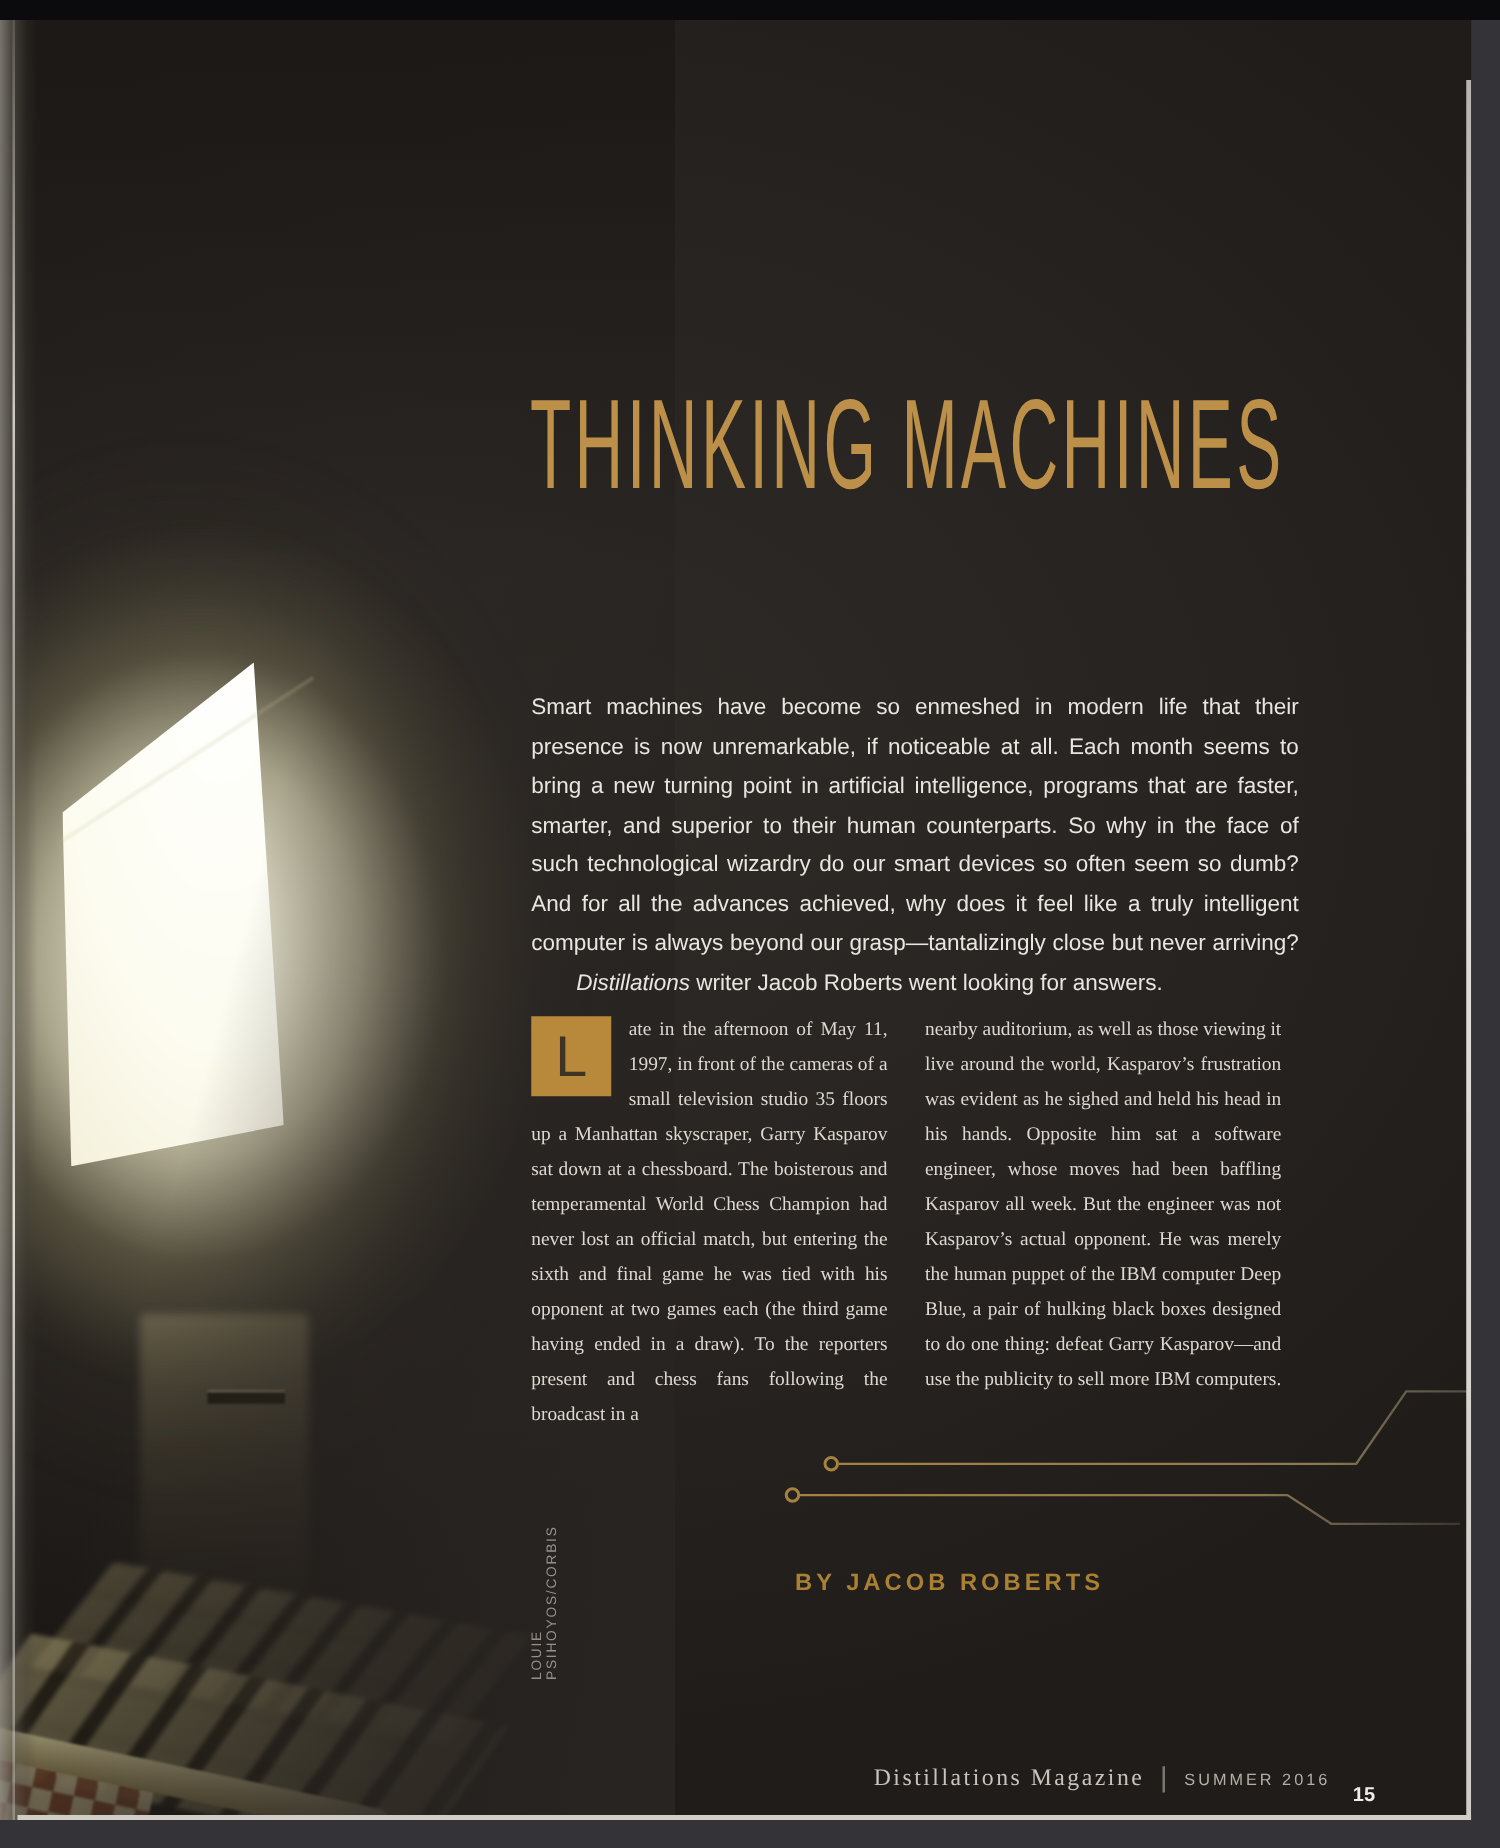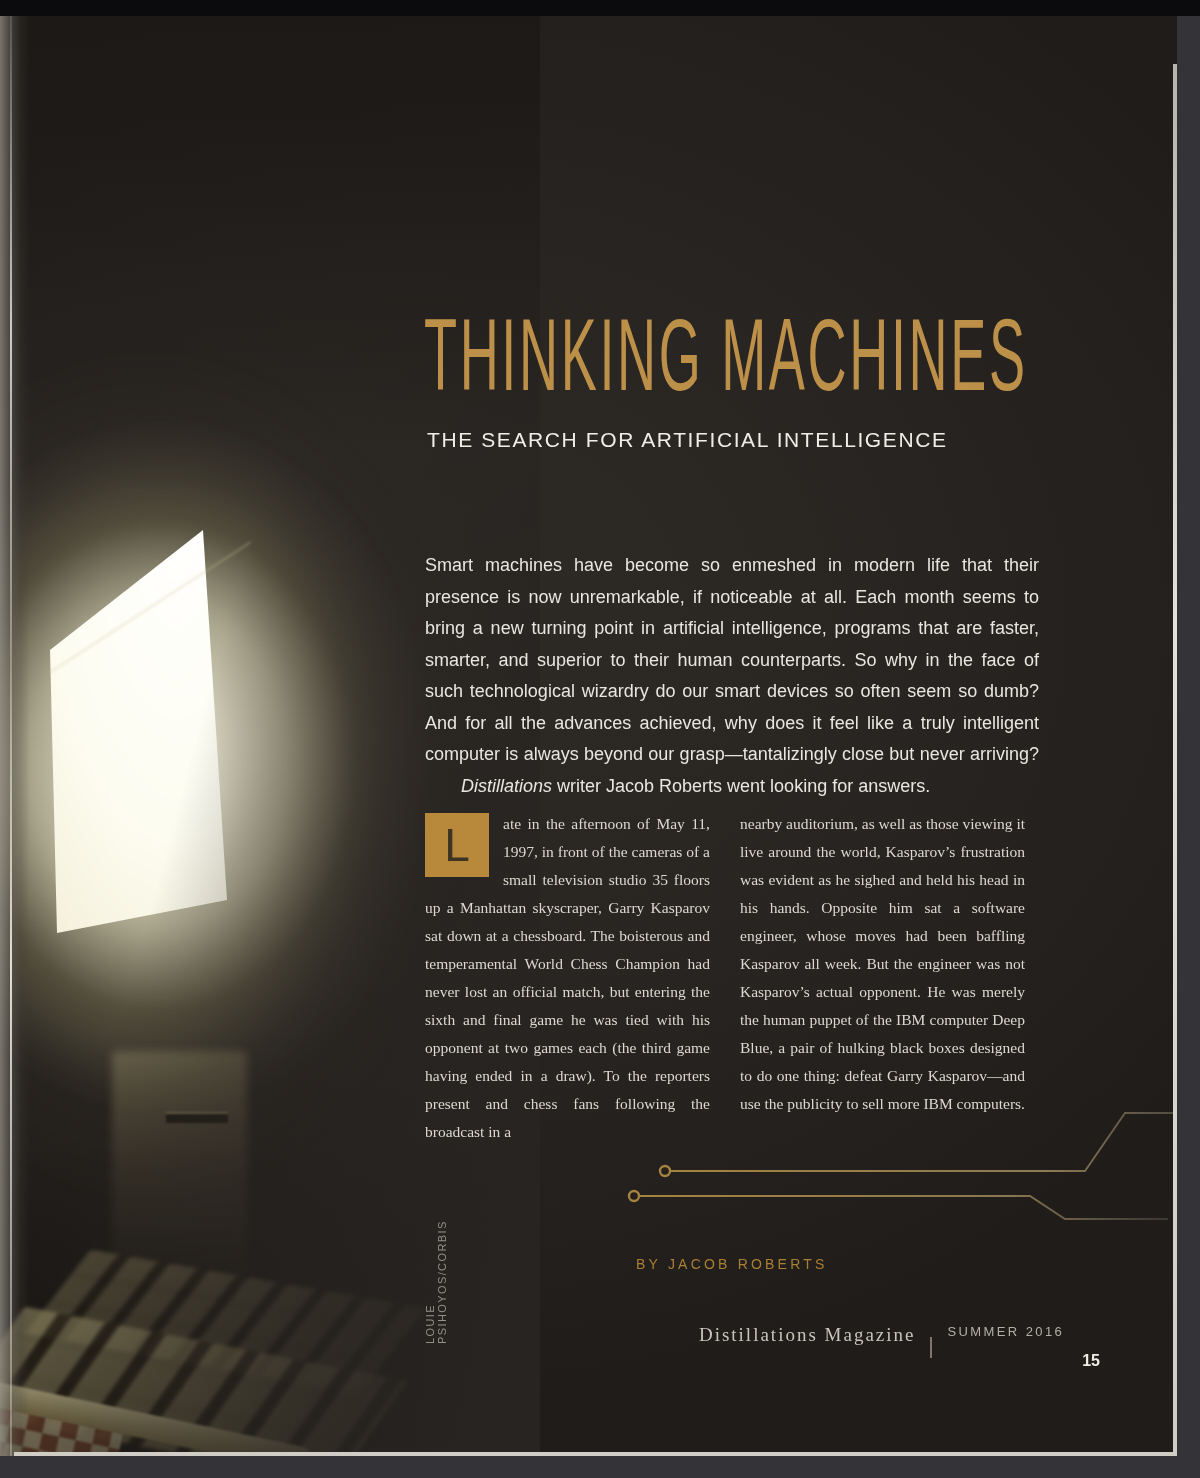--- a/index.html
+++ b/index.html
@@ -80,26 +80,26 @@
     font-size:18px;line-height:31.5px;color:#e9e6e0;text-align:justify;font-weight:400;}
   .intro .ital{font-style:italic;margin-left:36px;}
   .columns{position:absolute;left:425px;top:794px;width:600px;z-index:10;display:flex;gap:30px;
     font-family:"Liberation Serif",serif;font-size:15.5px;line-height:28px;color:#ddd9d1;text-align:justify;}
   .col{width:285px;}
   .dropcap-box{float:left;width:64px;height:64px;margin:3px 14px 6px 0;background:#b8883b;
     display:flex;align-items:center;justify-content:center;}
   .dropcap-letter{font-family:"Liberation Sans",sans-serif;font-size:46px;font-weight:300;
     color:#3e3424;line-height:1;}
   .byline{position:absolute;left:636px;top:1240px;z-index:10;
-    font-size:14px;letter-spacing:3.2px;color:#aa8034;font-weight:400;}
+    font-size:19px;letter-spacing:3.2px;color:#aa8034;font-weight:700;}
   .photo-credit{position:absolute;left:424px;top:1168px;height:160px;z-index:12;
     writing-mode:vertical-rl;transform:rotate(180deg);
     font-size:11px;letter-spacing:1.4px;color:#95918a;}
   .circuit{position:absolute;left:620px;top:1085px;z-index:8;}
-  .footer{position:absolute;right:77px;top:1308px;z-index:10;display:flex;align-items:flex-start;}
+  .footer{position:absolute;right:77px;top:1384px;z-index:10;display:flex;align-items:center;}
   .footer-magazine{font-family:"Liberation Serif",serif;font-size:19px;letter-spacing:2px;color:#c8c4bc;}
   .footer-sep{align-self:center;width:2px;height:21px;background:#7b776f;margin:0 15px;}
   .footer-issue{font-size:13px;letter-spacing:2.4px;color:#b3afa7;}
   .footer-page-number{font-size:16px;font-weight:700;color:#efece7;margin-left:18px;margin-top:28px;}
 </style>
 </head>
 <body>
 
 <div class="scan-top-bar"></div>
 
@@ -117,21 +117,20 @@
     <div class="checkered-mat"></div>
     <div class="keyboard-frame"></div>
     <div class="photo-shadow-overlay"></div>
     <div class="page-spine"></div>
     <div class="spine-crease"></div>
   </div>
 
   <div class="article-title">
     <span class="squeeze">THINKING MACHINES</span>
   </div>
-  <div class="article-subtitle">THE SEARCH FOR ARTIFICIAL INTELLIGENCE</div>
 
   <p class="intro"><span>Smart machines have become so enmeshed in modern life that their presence is now unremarkable, if noticeable at all. Each month seems to bring a new turning point in artificial intelligence, programs that are faster, smarter, and superior to their human counterparts. So why in the face of such technological wizardry do our smart devices so often seem so dumb? And for all the advances achieved, why does it feel like a truly intelligent computer is always beyond our grasp—tantalizingly close but never arriving? </span><span class="ital">Distillations</span><span> writer Jacob Roberts went looking for answers.</span></p>
 
   <div class="columns">
     <div class="col">
       <span class="dropcap-box">
           <span class="dropcap-letter">L</span>
         </span><span>ate in the afternoon of May 11, 1997, in front of the cameras of a small television studio 35 floors up a Manhattan skyscraper, Garry Kasparov sat down at a chessboard. The boisterous and temperamental World Chess Champion had never lost an official match, but entering the sixth and final game he was tied with his opponent at two games each (the third game having ended in a draw). To the reporters present and chess fans following the broadcast in a</span>
     </div>
     <div class="col">

